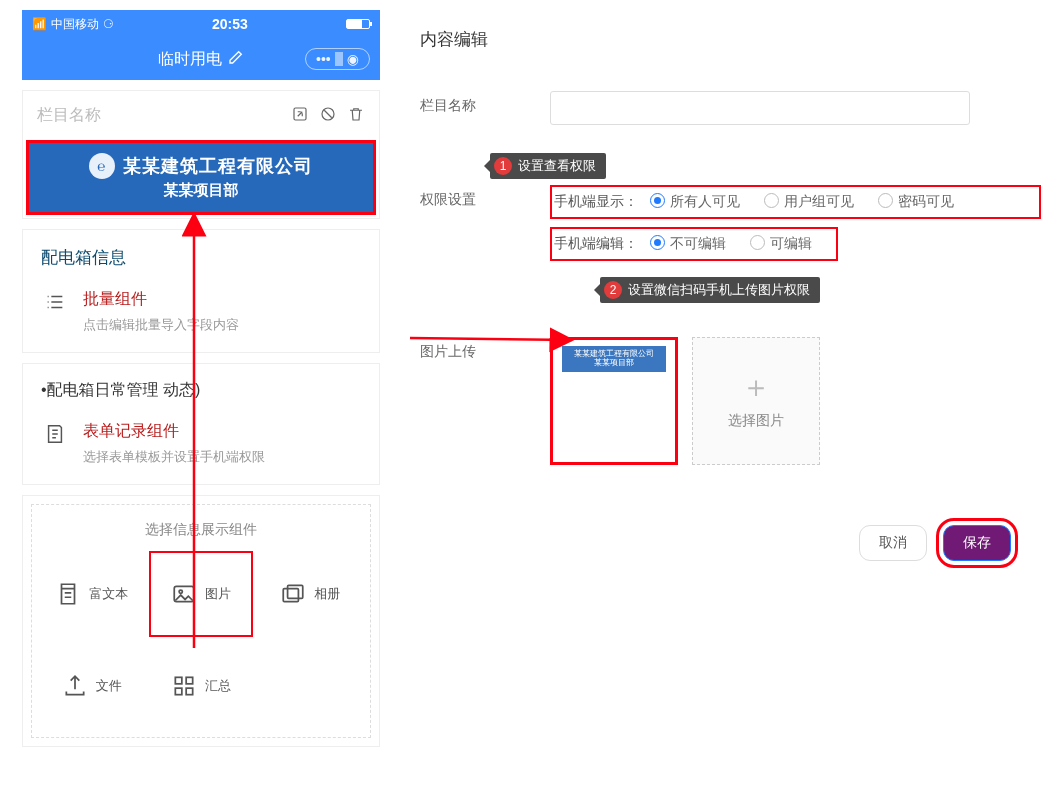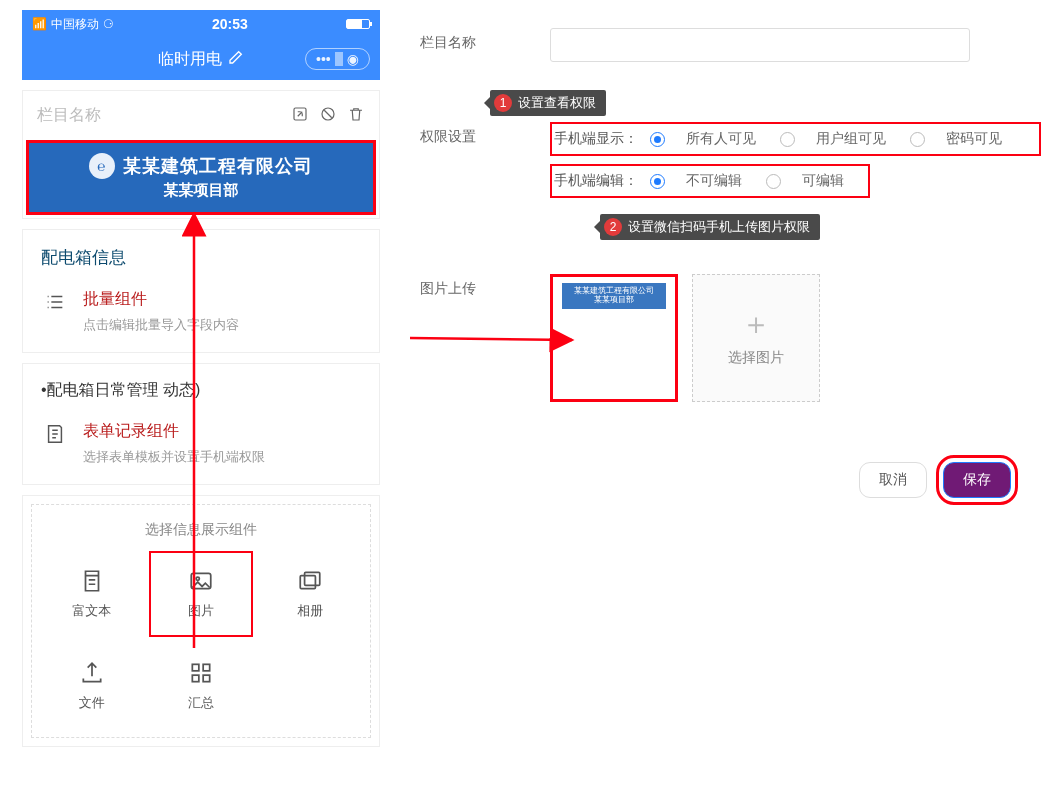--- a/index.html
+++ b/index.html
@@ -34,34 +34,34 @@
 .item{ display:flex; padding:4px 18px 18px 18px; gap:14px;}
 .item .ico{ width:28px; display:flex; align-items:flex-start; justify-content:center; padding-top:2px;}
 .item .ico svg{ width:22px; height:22px; stroke:#555; fill:none; stroke-width:1.6;}
 .item .txts .t{ font-size:16px; color:#b91c1c; margin-bottom:6px;}
 .item .txts .d{ font-size:13px; color:#999;}
 .sec2-title{ padding:16px 18px; font-size:16px; color:#333;}
 
 .choose-box{ margin:8px; border:1px dashed #ddd; padding:16px 8px 8px; }
 .choose-box .hd{ text-align:center; color:#888; font-size:14px; margin-bottom:12px;}
 .grid{ display:grid; grid-template-columns:repeat(3,1fr); gap:6px;}
-.cell{ display:flex; flex-direction:column; align-items:center; justify-content:center; height:86px; font-size:13px; color:#555; gap:8px;}
+.cell{ display:flex; flex-direction:row; align-items:center; justify-content:center; height:86px; font-size:13px; color:#555; gap:8px;}
 .cell svg{ width:26px; height:26px; stroke:#555; fill:none; stroke-width:1.6;}
 .cell.highlight{ border:2px solid #fc0012; }
 
 
 .editor { position:absolute; left:420px; top:28px; right:10px; }
 .ed-title{ font-size:17px; color:#333; margin-bottom:40px; }
 .form-row{ display:flex; align-items:flex-start; margin-bottom:28px; font-size:14px; color:#666;}
 .form-row .lab{ width:130px; padding-top:6px;}
 .form-row .ctl{ flex:1; }
 .text-input{ width:420px; height:34px; border:1px solid #ddd; border-radius:3px; padding:0 8px; font-size:14px;}
 .radio-line{ display:flex; align-items:center; gap:6px; padding:4px 0;}
 .radio-line .lbl{ color:#555; margin-right:6px;}
-.radio{ display:inline-flex; align-items:center; gap:21px; margin-right:18px; cursor:pointer;}
+.radio{ display:inline-flex; gap:5px; margin-right:18px; cursor:pointer;}
 .radio .dot{ width:15px; height:15px; border:1px solid #bbb; border-radius:50%; position:relative;}
 .radio.sel .dot{ border-color:#1e7bff;}
 .radio.sel .dot::after{ content:""; position:absolute; inset:3px; border-radius:50%; background:#1e7bff;}
 .perm-box{ border:2px solid #fc0012; padding:2px 6px 2px 2px; margin-bottom:8px;}
 
 .callout{ display:inline-flex; align-items:center; gap:6px; background:#4a4a4a; color:#fff; font-size:13px; padding:4px 10px 4px 4px; border-radius:2px; position:relative; margin-left:70px; margin-bottom:6px;}
 .callout .num{ width:18px; height:18px; border-radius:50%; background:#e23b3b; color:#fff; font-size:12px; display:flex; align-items:center; justify-content:center;}
 .callout .tri{ position:absolute; left:-6px; top:50%; transform:translateY(-50%); width:0; height:0; border-top:6px solid transparent; border-bottom:6px solid transparent; border-right:6px solid #4a4a4a;}
 
 .upload-area{ display:flex; gap:14px; }
@@ -205,20 +205,21 @@
             </svg>
           <span>汇总</span>
         </div>
         <div class="cell"></div>
       </div>
     </div>
   </div>
 </div>
 
 <div class="editor">
+  <div class="ed-title">内容编辑</div>
 
   <div class="form-row">
     <div class="lab">栏目名称</div>
     <div class="ctl"><input class="text-input" style=""></div>
   </div>
 
   <div class="callout">
     <span class="tri"></span>
       <span class="num">1</span>
       <span>设置查看权限</span>

